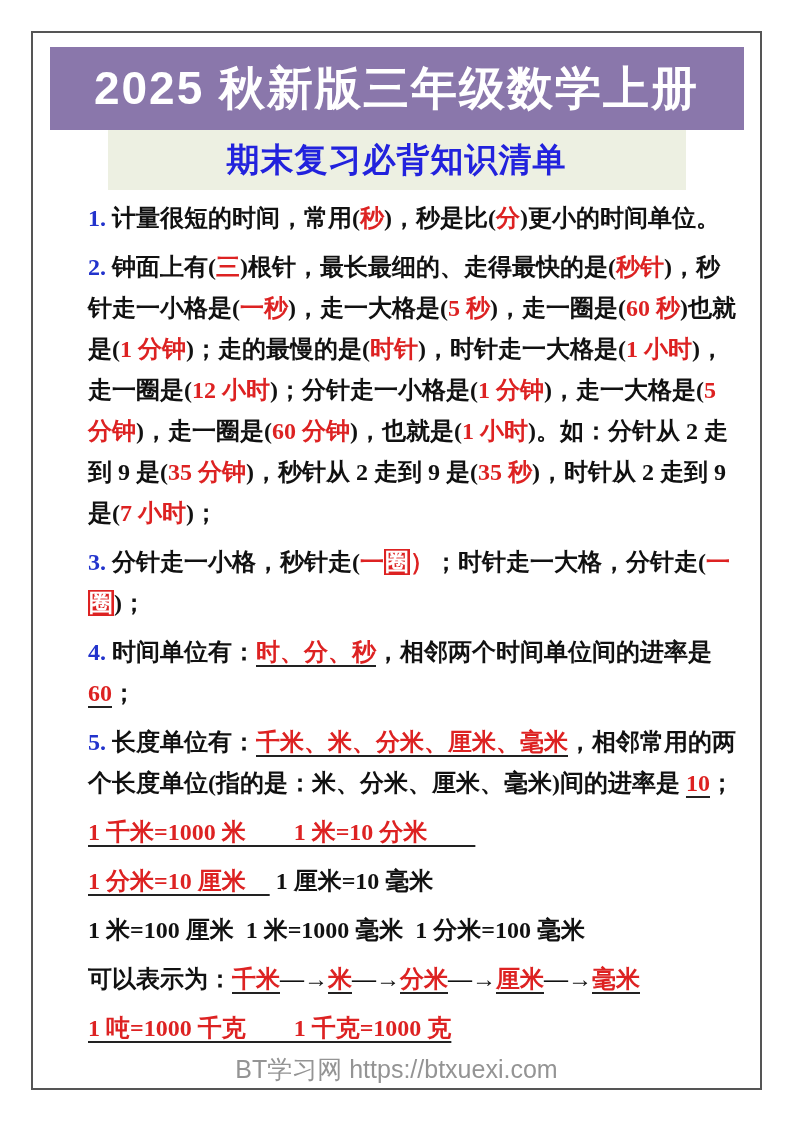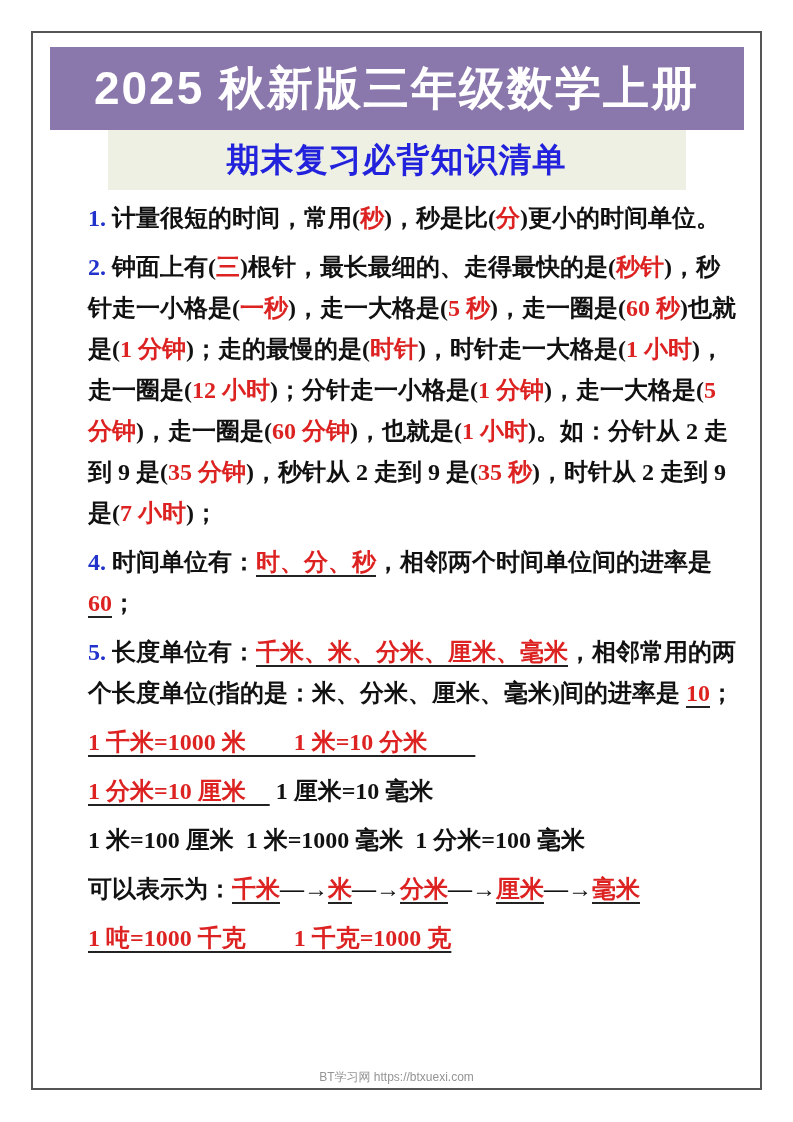--- a/index.html
+++ b/index.html
@@ -78,41 +78,42 @@
     padding:0 1px;
   }
   .footer{
     position:absolute;left:0;bottom:0;width:100%;
     text-align:center;
   }
   .footer-text{
     display:inline-block;
     color:var(--footer-gray);
     font-family:"Liberation Sans","DejaVu Sans",sans-serif;
-    font-size:12px;
+    font-size:25px;
     padding-bottom:2px;
   }
 </style>
 </head>
 <body>
 
 <div class="page">
   <div class="frame">
 
     <div class="header-banner">
       <span class="header-title">2025 秋新版三年级数学上册</span>
     </div>
 
     <div class="sub-banner">
       <span class="sub-title">期末复习必背知识清单</span>
     </div>
 
     <div class="content" id="paragraphs">
         <p class="para"><span class="seg-num">1.</span><span class="seg-b"> 计量很短的时间，常用(</span><span class="seg-r">秒</span><span class="seg-b">)，秒是比(</span><span class="seg-r">分</span><span class="seg-b">)更小的时间单位。</span></p>
         <p class="para"><span class="seg-num">2.</span><span class="seg-b"> 钟面上有(</span><span class="seg-r">三</span><span class="seg-b">)根针，最长最细的、走得最快的是(</span><span class="seg-r">秒针</span><span class="seg-b">)，秒针走一小格是(</span><span class="seg-r">一秒</span><span class="seg-b">)，走一大格是(</span><span class="seg-r">5 秒</span><span class="seg-b">)，走一圈是(</span><span class="seg-r">60 秒</span><span class="seg-b">)也就是(</span><span class="seg-r">1 分钟</span><span class="seg-b">)；走的最慢的是(</span><span class="seg-r">时针</span><span class="seg-b">)，时针走一大格是(</span><span class="seg-r">1 小时</span><span class="seg-b">)，走一圈是(</span><span class="seg-r">12 小时</span><span class="seg-b">)；分针走一小格是(</span><span class="seg-r">1 分钟</span><span class="seg-b">)，走一大格是(</span><span class="seg-r">5 分钟</span><span class="seg-b">)，走一圈是(</span><span class="seg-r">60 分钟</span><span class="seg-b">)，也就是(</span><span class="seg-r">1 小时</span><span class="seg-b">)。如：分针从 2 走到 9 是(</span><span class="seg-r">35 分钟</span><span class="seg-b">)，秒针从 2 走到 9 是(</span><span class="seg-r">35 秒</span><span class="seg-b">)，时针从 2 走到 9 是(</span><span class="seg-r">7 小时</span><span class="seg-b">)；</span></p>
+        <p class="para"><span class="seg-num">3.</span><span class="seg-b"> 分针走一小格，秒针走(</span><span class="seg-r">一</span><span class="seg-box">圈</span><span class="seg-r">）</span><span class="seg-b">；时针走一大格，分针走(</span><span class="seg-r">一</span><span class="seg-box">圈</span><span class="seg-b">)；</span></p>
         <p class="para"><span class="seg-num">4.</span><span class="seg-b"> 时间单位有：</span><span class="seg-ru">时、分、秒</span><span class="seg-b">，相邻两个时间单位间的进率是 </span><span class="seg-ru">60</span><span class="seg-b">；</span></p>
         <p class="para"><span class="seg-num">5.</span><span class="seg-b"> 长度单位有：</span><span class="seg-ru">千米、米、分米、厘米、毫米</span><span class="seg-b">，相邻常用的两个长度单位(指的是：米、分米、厘米、毫米)间的进率是 </span><span class="seg-ru">10</span><span class="seg-b">；</span></p>
         <p class="para"><span class="seg-ru">1 千米=1000 米　　1 米=10 分米　　</span></p>
         <p class="para"><span class="seg-ru">1 分米=10 厘米　</span><span class="seg-b"> 1 厘米=10 毫米</span></p>
         <p class="para"><span class="seg-b">1 米=100 厘米  1 米=1000 毫米  1 分米=100 毫米</span></p>
         <p class="para"><span class="seg-b">可以表示为：</span><span class="seg-ru">千米</span><span class="seg-b">—→</span><span class="seg-ru">米</span><span class="seg-b">—→</span><span class="seg-ru">分米</span><span class="seg-b">—→</span><span class="seg-ru">厘米</span><span class="seg-b">—→</span><span class="seg-ru">毫米</span></p>
         <p class="para"><span class="seg-ru">1 吨=1000 千克　　1 千克=1000 克</span></p>
       </div>
 
     <div class="footer">

